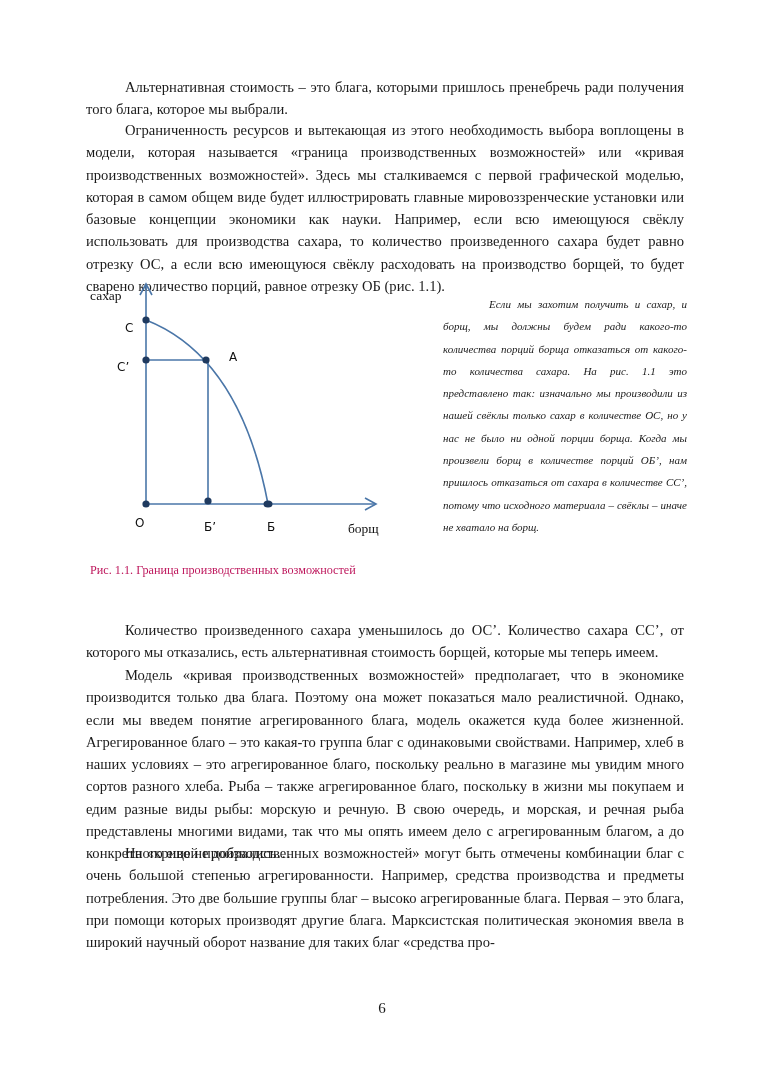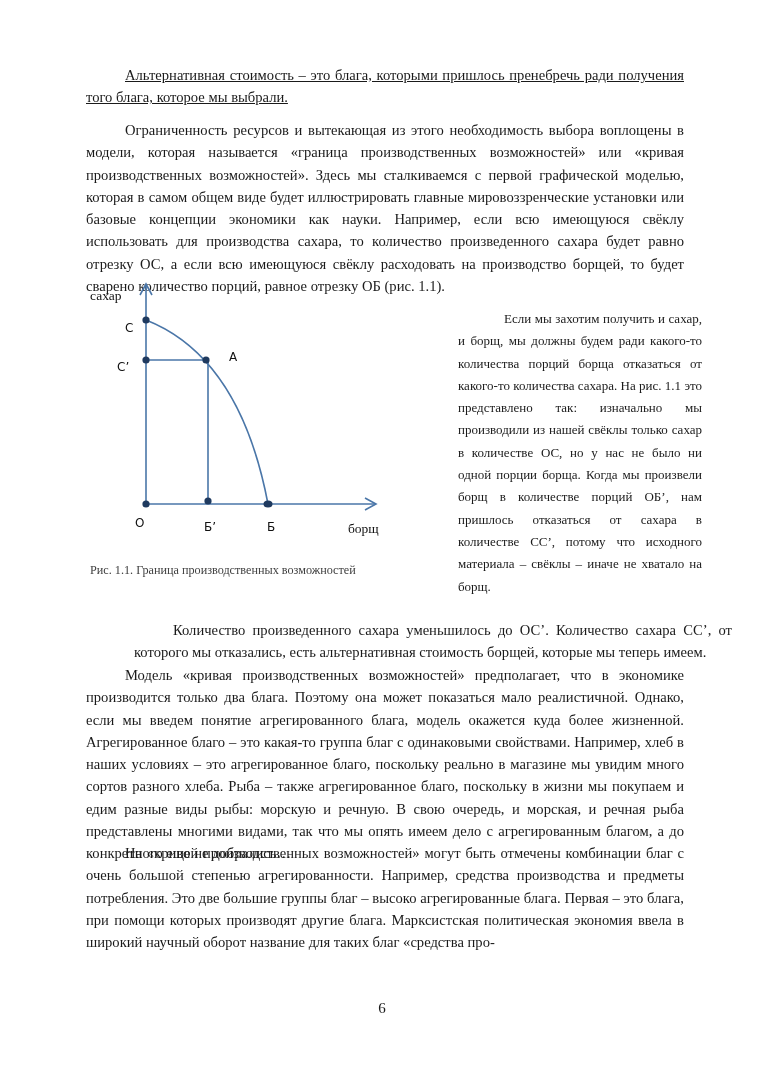--- a/index.html
+++ b/index.html
@@ -2,36 +2,36 @@
 <html><head>
 <meta charset="utf-8">
 <style>
   html, body { margin: 0; padding: 0; background: #ffffff; }
   body { width: 764px; height: 1080px; position: relative; overflow: hidden;
          font-family: "Liberation Serif", "DejaVu Serif", serif; color: #1a1a1a; }
   .page { position: absolute; left: 0; top: 0; width: 764px; height: 1080px; }
   .para { position: absolute; left: 86px; width: 598px; font-size: 14.6px; line-height: 22.3px;
           text-align: justify; margin: 0; }
   .para .indent { display: inline-block; width: 39px; }
-  .side { position: absolute; left: 441px; top: 291px; width: 244px; font-size: 13px; line-height: 22.3px;
-          text-align: justify; margin: 17px; }
+  .side { position: absolute; left: 441px; top: 291px; width: 244px; font-size: 11px; line-height: 22.3px;
+          text-align: justify; margin: 2px; font-style: italic; }
   .side .indent { display: inline-block; width: 46px; }
   .fig { position: absolute; left: 80px; top: 277px; width: 330px; height: 260px; }
   .fig svg { position: absolute; left: 0; top: 0; }
   .lbl-sans { font-family: "DejaVu Sans", "Liberation Sans", sans-serif; font-size: 12px; fill: #111; }
   .lbl-serif { font-family: "Liberation Serif", "DejaVu Serif", serif; font-size: 13.5px; fill: #111; }
-  .caption { position: absolute; left: 90px; top: 563px; font-size: 12.2px; margin: 0; color: #404040; }
+  .caption { position: absolute; left: 90px; top: 563px; font-size: 12.2px; margin: 0; color: #be185d; }
   .pagenum { position: absolute; left: 0; width: 764px; top: 1000px; text-align: center; font-size: 15px; margin: 0; }
 </style>
 </head>
 <body>
 
 <div class="page">
 
-  <p class="para" style="top:64px;text-decoration:underline;"><span class="indent"></span><span>Альтернативная стоимость – это блага, которыми пришлось пренебречь ради получения того блага, которое мы выбрали.</span></p>
+  <p class="para" style="top:76px;"><span class="indent"></span><span>Альтернативная стоимость – это блага, которыми пришлось пренебречь ради получения того блага, которое мы выбрали.</span></p>
 
   <p class="para" style="top:119px;"><span class="indent"></span><span>Ограниченность ресурсов и вытекающая из этого необходимость выбора воплощены в модели, которая называется «граница производственных возможностей» или «кривая производственных возможностей». Здесь мы сталкиваемся с первой графической моделью, которая в самом общем виде будет иллюстрировать главные мировоззренческие установки или базовые концепции экономики как науки. Например, если всю имеющуюся свёклу использовать для производства сахара, то количество произведенного сахара будет равно отрезку ОС, а если всю имеющуюся свёклу расходовать на производство борщей, то будет сварено количество порций, равное отрезку ОБ (рис. 1.1).</span></p>
 
   <div class="fig">
     <svg width="330" height="260" viewBox="0 0 330 260">
       <g id="fig-lines" stroke="#4a76a8" stroke-width="1.6" fill="none">
 
         <line x1="66" y1="227" x2="66" y2="7"></line>
         <polyline points="60,18 66,7 72,18"></polyline>
 
@@ -59,20 +59,20 @@
       <text class="lbl-sans" x="124" y="254">Б’</text>
       <text class="lbl-sans" x="187" y="254">Б</text>
       <text class="lbl-serif" x="268" y="256">борщ</text>
     </svg>
   </div>
 
   <p class="caption">Рис. 1.1. Граница производственных возможностей</p>
 
   <p class="side"><span class="indent"></span><span>Если мы захотим получить и сахар, и борщ, мы должны будем ради какого-то количества порций борща отказаться от какого-то количества сахара. На рис. 1.1 это представлено так: изначально мы производили из нашей свёклы только сахар в количестве ОС, но у нас не было ни одной порции борща. Когда мы произвели борщ в количестве порций ОБ’, нам пришлось отказаться от сахара в количестве СС’, потому что исходного материала – свёклы – иначе не хватало на борщ.</span></p>
 
-  <p class="para" style="top:619px;margin-left:48px;"><span class="indent"></span><span>Количество произведенного сахара уменьшилось до ОС’. Количество сахара СС’, от которого мы отказались, есть альтернативная стоимость борщей, которые мы теперь имеем.</span></p>
+  <p class="para" style="top:619px;"><span class="indent"></span><span>Количество произведенного сахара уменьшилось до ОС’. Количество сахара СС’, от которого мы отказались, есть альтернативная стоимость борщей, которые мы теперь имеем.</span></p>
 
   <p class="para" style="top:664px;"><span class="indent"></span><span>Модель «кривая производственных возможностей» предполагает, что в экономике производится только два блага. Поэтому она может показаться мало реалистичной. Однако, если мы введем понятие агрегированного блага, модель окажется куда более жизненной. Агрегированное благо – это какая-то группа благ с одинаковыми свойствами. Например, хлеб в наших условиях – это агрегированное благо, поскольку реально в магазине мы увидим много сортов разного хлеба. Рыба – также агрегированное благо, поскольку в жизни мы покупаем и едим разные виды рыбы: морскую и речную. В свою очередь, и морская, и речная рыба представлены многими видами, так что мы опять имеем дело с агрегированным благом, а до конкретного еще не добрались…</span></p>
 
   <p class="para" style="top:842px;"><span class="indent"></span><span>На «кривой производственных возможностей» могут быть отмечены комбинации благ с очень большой степенью агрегированности. Например, средства производства и предметы потребления. Это две большие группы благ – высоко агрегированные блага. Первая – это блага, при помощи которых производят другие блага. Марксистская политическая экономия ввела в широкий научный оборот название для таких благ «средства про-</span></p>
 
   <p class="pagenum">6</p>
 </div>
 
 </body></html>

